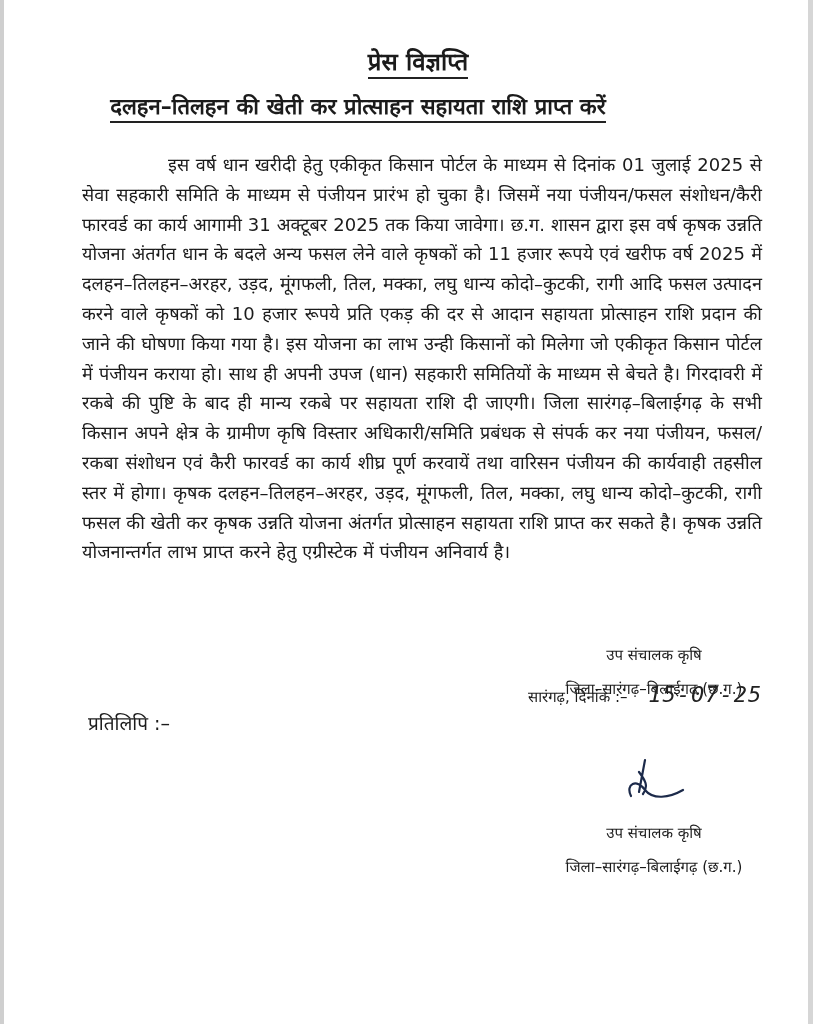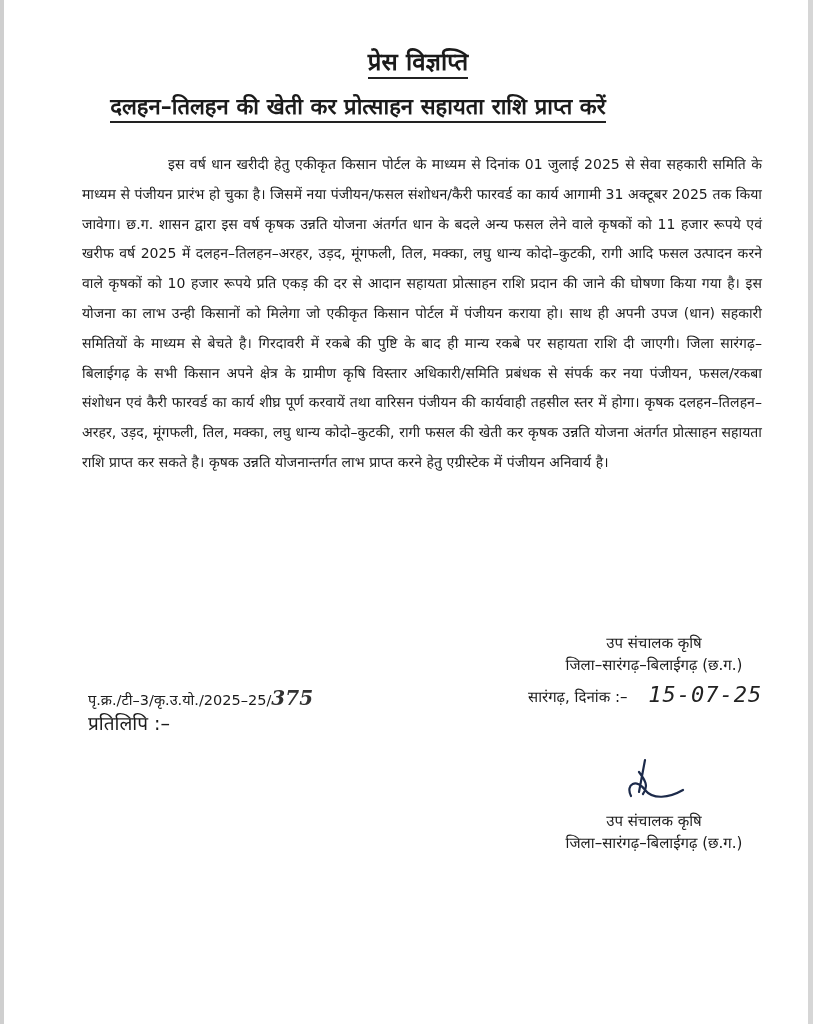--- a/index.html
+++ b/index.html
@@ -55,37 +55,37 @@
     }
     .title-main span {
       border-bottom: 2px solid #222;
       padding-bottom: 2px;
     }
     .body-para {
       position: absolute;
       left: 78px;
       top: 150px;
       width: 680px;
-      font-size: 14px;
+      font-size: 18px;
       line-height: 29.8px;
       text-align: justify;
       text-indent: 86px;
       letter-spacing: 0.05px;
     }
     .sig-block {
       position: absolute;
       left: 530px;
       width: 240px;
       text-align: center;
       font-size: 15px;
       line-height: 22px;
     }
     .sig1 { top: 632px; }
     .sig2 { top: 810px; }
-    .sig-line { display: block; white-space: nowrap; }
+    .sig-line { display: block; white-space: nowrap; margin-top: 12px; }
     .signature {
       position: absolute;
       width: 90px;
       height: 60px;
     }
     .signature svg { width: 100%; height: 100%; }
     .sig1-scrawl { left: 610px; top: 590px; }
     .sig2-scrawl { left: 615px; top: 756px; }
     .date-line {
       position: absolute;
@@ -149,23 +149,20 @@
   <div class="sig-block sig1">
     <span class="sig-line">उप संचालक कृषि</span>
     <span class="sig-line">जिला–सारंगढ़–बिलाईगढ़ (छ.ग.)</span>
   </div>
 
   <div class="date-line">
     <span>सारंगढ़, दिनांक :–</span>
     <span class="hand">15-07-25</span>
   </div>
 
-  <div class="ref-no">
-    <span>पृ.क्र./टी–3/कृ.उ.यो./2025–25/</span><span class="ref-hand">375</span>
-  </div>
 
   <div class="copy-label">प्रतिलिपि :–</div>
 
 
   <div class="signature sig2-scrawl">
     <svg viewBox="0 0 90 60">
       <path d="M26 4 L20 36 M20 16 C26 24 30 30 24 38 M12 40 C6 28 18 22 26 34 C34 44 50 42 64 34" stroke="#1c2a4a" stroke-width="2.2" fill="none" stroke-linecap="round"></path>
     </svg>
   </div>
 

